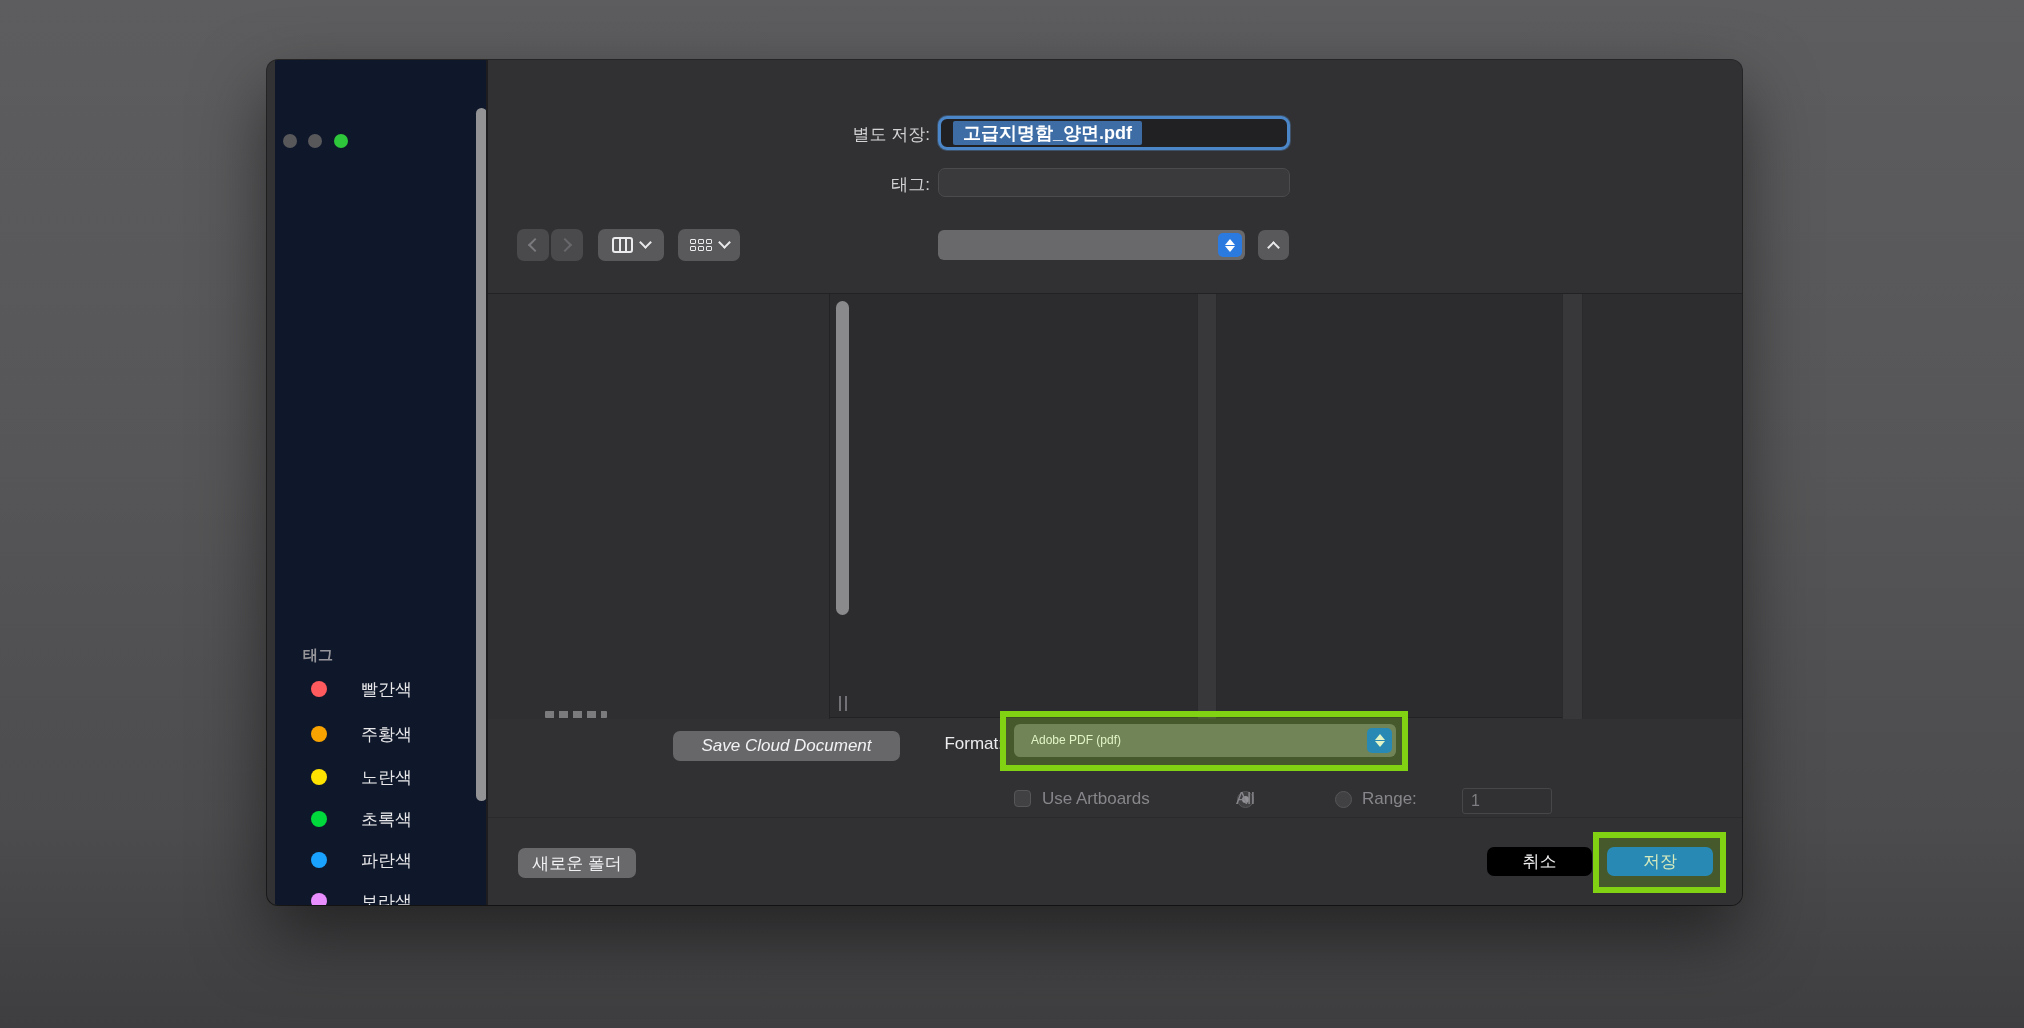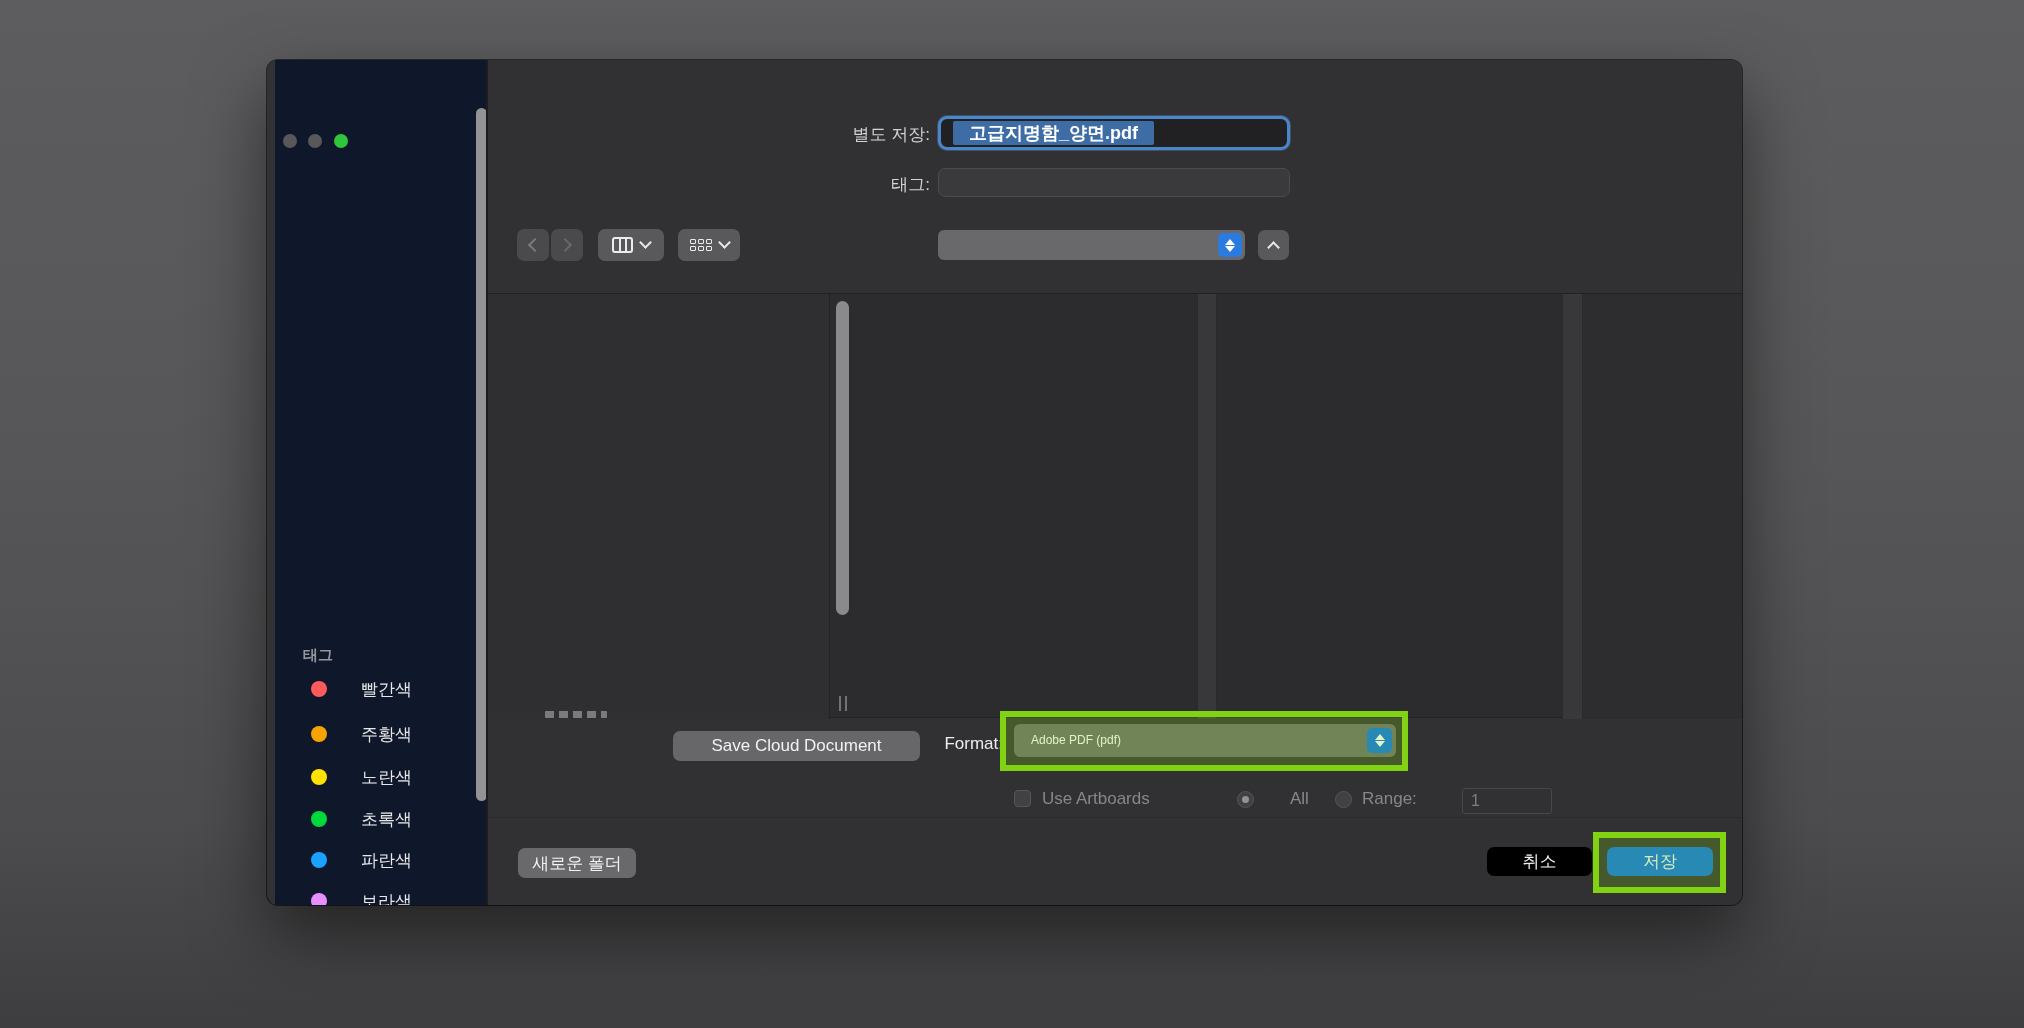--- a/index.html
+++ b/index.html
@@ -26,21 +26,21 @@
   .main { position:absolute; left:221px; top:0; width:1254px; height:845px; background:#313134; }
   .titlebar { position:absolute; left:0; top:0; width:1254px; height:43px; background:#3b3b3e;
     border-bottom:1px solid #2a2a2c; box-shadow:inset 0 1px 0 rgba(255,255,255,.05);
     text-align:center; line-height:43px; font-size:17px; font-weight:700; color:#dcdcde; }
 
   .flabel { position:absolute; width:200px; text-align:right; font-size:17px; color:#d3d3d5; }
   .name-field { position:absolute; left:450px; top:56px; width:352px; height:34px;
     background:#212124; border:3px solid #4a86c8; border-radius:9px;
     box-shadow:0 0 0 1px rgba(90,160,230,.3); line-height:28px; padding-left:12px;
     font-size:18px; font-weight:600; color:#ffffff; white-space:nowrap; overflow:hidden; }
-  .name-field .sel { background:#3e6da6; padding:2px 16px; border-radius:2px; }
+  .name-field .sel { background:#3e6da6; padding:2px 10px; border-radius:2px; }
   .tags-field { position:absolute; left:450px; top:108px; width:352px; height:29px;
     background:#3a3a3d; border:1px solid #4b4b4e; border-radius:7px; }
 
   
   .tb-btn { position:absolute; top:169px; height:32px; background:#59595c; border-radius:7px;
     display:flex; align-items:center; justify-content:center; gap:8px; }
   .tb-btn.dim { background:#4a4a4d; }
   .chev { width:10px; height:10px; border-style:solid; border-color:#e9e9eb; border-width:0; }
   .chev-l { border-left-width:2.5px; border-bottom-width:2.5px; transform:rotate(45deg); border-color:#7b7b7f; margin-left:4px;}
   .chev-r { border-right-width:2.5px; border-top-width:2.5px; transform:rotate(45deg); border-color:#68686c; margin-right:4px;}
@@ -67,21 +67,21 @@
   .col4 { position:absolute; left:1095px; top:0; width:159px; height:425px; background:#2d2d2f; }
   .drag-handle { position:absolute; left:350px; top:402px; width:10px; height:15px; }
   .drag-handle i { position:absolute; top:0; width:2px; height:15px; background:#727276; }
   .smudge { position:absolute; left:57px; top:417px; width:62px; height:7px;
     background:repeating-linear-gradient(90deg,#8e8e91 0 9px,transparent 9px 14px); opacity:.8; border-radius:1px; }
 
   
   .fmt-sep { position:absolute; left:0; top:757px; width:1254px; height:1px; background:#2a2a2c; }
   .btn { border-radius:7px; color:#f2f2f4; font-size:17px; text-align:center;
     display:flex; align-items:center; justify-content:center; }
-  .cloud-btn { position:absolute; left:185px; top:671px; width:247px; height:30px; background:#67676a; }
+  .cloud-btn { position:absolute; left:185px; top:671px; width:227px; height:30px; background:#67676a;font-style:italic; }
   .fmt-label { position:absolute; left:415px; top:674px; width:100px; text-align:right; font-size:17px; color:#ececee; }
   .fmt-dd { position:absolute; left:526px; top:664px; width:382px; height:33px; background:#6a6a6d;
     border-radius:6px; line-height:33px; padding-left:17px; font-size:12px; color:#ffffff; }
   .fmt-dd .stepper { top:4px; right:4px; width:25px; height:25px; background:#0a72e8; }
 
   .dim-text { color:#87878b; font-size:17px; position:absolute; }
   .checkbox { position:absolute; left:526px; top:730px; width:17px; height:17px;
     background:#414144; border:1px solid #565659; border-radius:4px; }
   .radio { position:absolute; top:731px; width:17px; height:17px; background:#414144;
     border:1px solid #565659; border-radius:50%; }
@@ -204,21 +204,21 @@
         <span>Adobe PDF (pdf)</span>
         <span class="stepper">
             <span class="tri-u"></span>
             <span class="tri-d"></span>
           </span>
       </div>
 
       <div class="checkbox"></div>
       <div class="dim-text" style="left:554px; top:729px;">Use Artboards</div>
       <div class="radio sel" style="left:749px;"></div>
-      <div class="dim-text" style="left:802px; top:729px;">All</div>
+      <div class="dim-text" style="left:748px; top:729px;">All</div>
       <div class="radio" style="left:847px;"></div>
       <div class="dim-text" style="left:874px; top:729px;">Range:</div>
       <div class="range-field">1</div>
 
       <div class="fmt-sep"></div>
 
       <div class="btn nf-btn">새로운 폴더</div>
       <div class="btn cancel-btn">취소</div>
       <div class="btn save-btn">저장</div>
 

